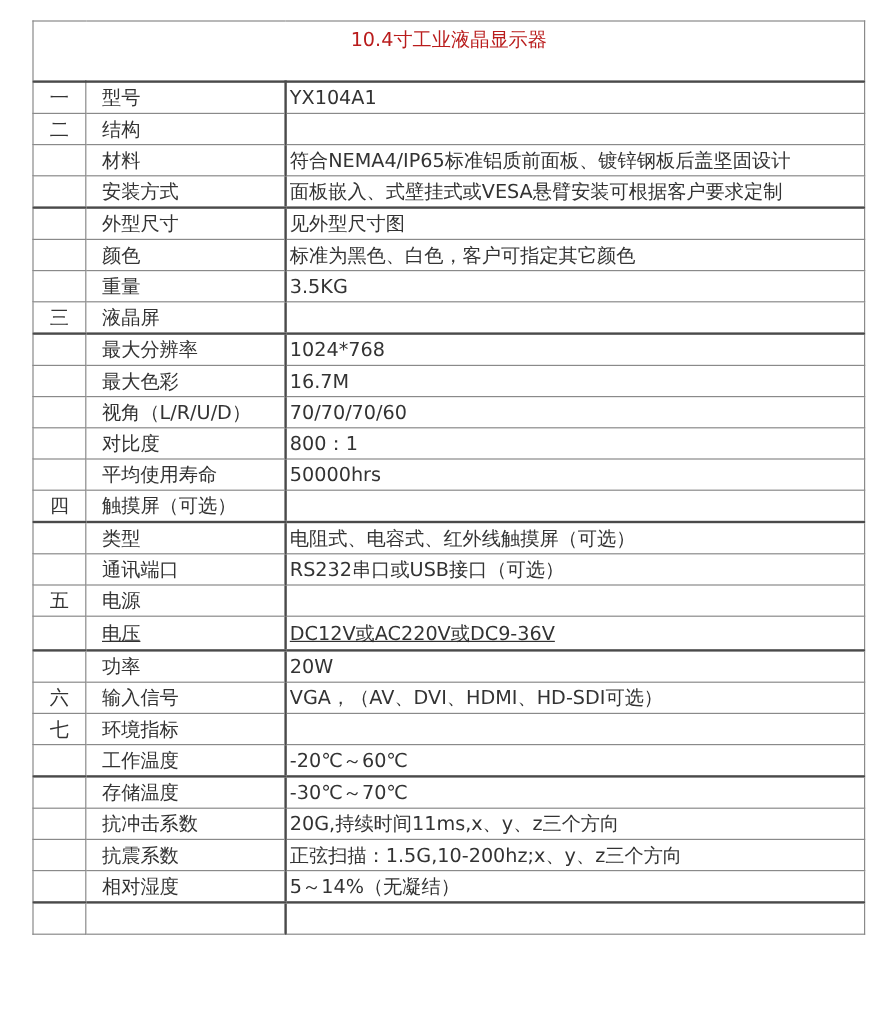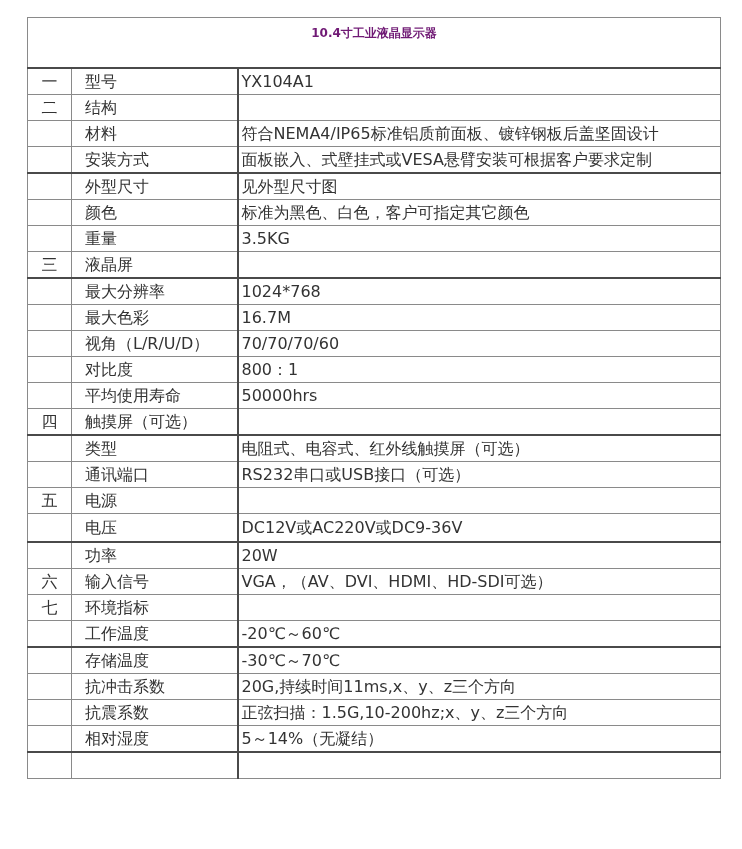--- a/index.html
+++ b/index.html
@@ -42,34 +42,35 @@
     }
     .spec-table td.c-val {
       border-left: 2px solid #4a4a4a;
       padding-left: 3px;
     }
     .spec-table tr.title-row td {
       height: 49px;
       padding: 0;
       text-align: center;
       vertical-align: top;
-      font-weight: bold;
-      font-size: 12px;
-      color: #701a75;
+      font-weight: normal;
+      font-size: 16px;
+      color: #b91c1c;
       border-bottom: 2px solid #4a4a4a;
     }
     .title-text {
       display: block;
       padding-top: 6px;
     }
     .spec-table tr.r td {
       height: 25px;
     }
     .spec-table tr.r-tall td {
       height: 27px;
+      text-decoration: underline;
     }
     .spec-table tr.thick td {
       border-bottom: 2px solid #4a4a4a;
     }
     .spec-table tr.blank td {
       height: 25px;
     }
   </style>
 </head>
 <body>

